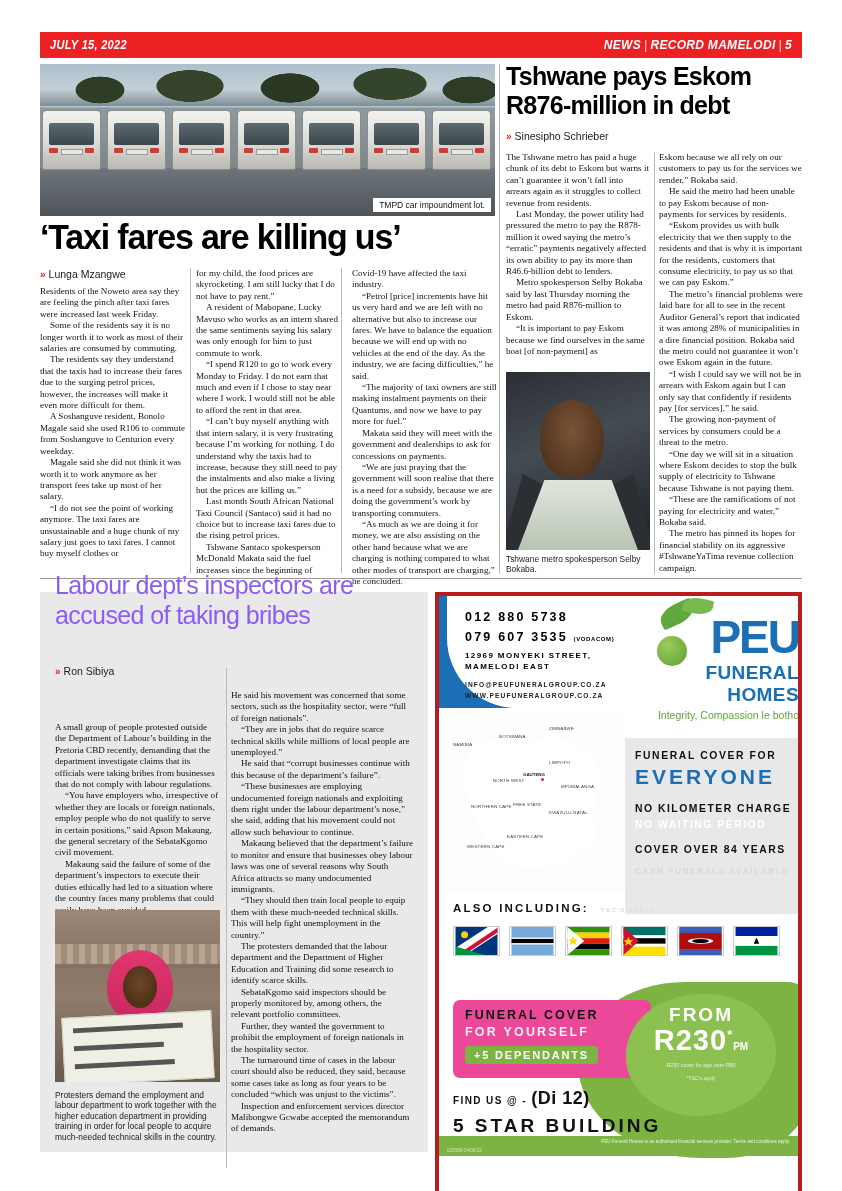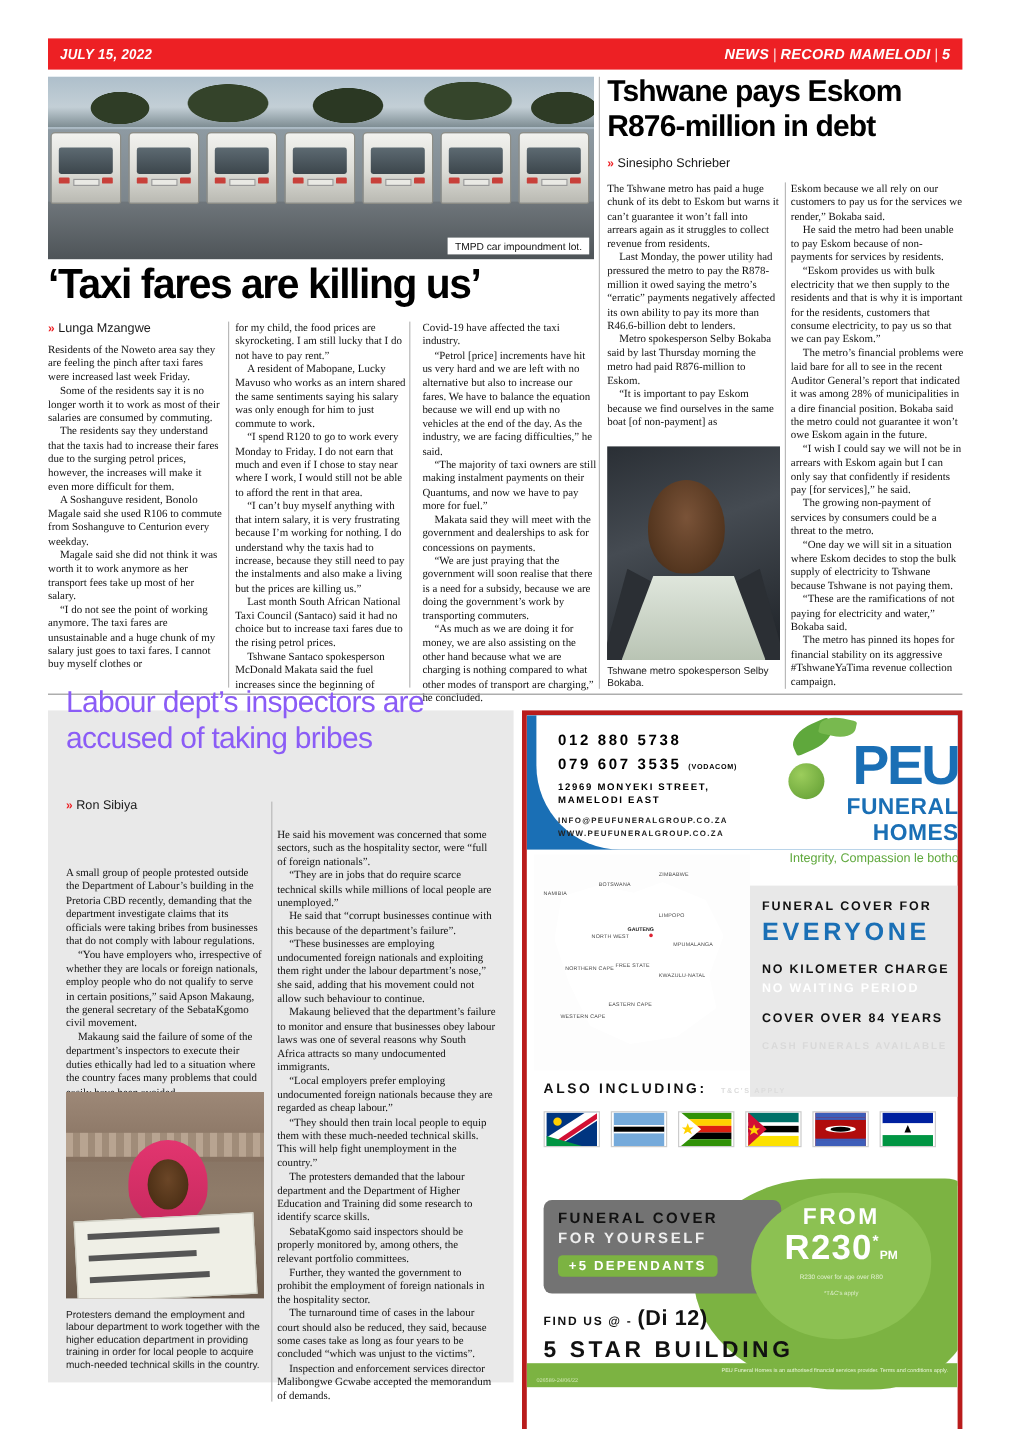--- a/index.html
+++ b/index.html
@@ -300,21 +300,21 @@
     position:absolute; left:0; top:392px; width:100%; height:168px;
     background:#ffffff;
   }
   .ad-bottom .greenblob {
     position:absolute; right:-10px; top:-6px; width:230px; height:176px;
     background:#7cb342;
     border-radius: 52% 10% 40% 60%;
   }
   .ad-fc {
     position:absolute; left:14px; top:12px; width:198px; height:78px;
-    background:#737373; border-radius:7px; padding:8px 0 0 12px;
+    background:#ec4899; border-radius:7px; padding:8px 0 0 12px;
     font-family:"Liberation Sans", sans-serif;
   }
   .ad-fc .a { font-weight:bold; font-size:12.5px; letter-spacing:2px; color:#111; }
   .ad-fc .b { font-weight:bold; font-size:12.5px; letter-spacing:2.2px; color:#eeeeee; margin:3px 0 6px; }
   .ad-fc .c {
     display:inline-block; background:#7cb342; color:#ffffff;
     font-weight:bold; font-size:11px; letter-spacing:1.8px;
     padding:3px 9px; border-radius:4px;
   }
   .ad-find {
@@ -519,21 +519,20 @@
       <p class="first">A small group of people protested outside the Department of Labour’s building in the Pretoria CBD recently, demanding that the department investigate claims that its officials were taking bribes from businesses that do not comply with labour regulations.</p>
       <p>“You have employers who, irrespective of whether they are locals or foreign nationals, employ people who do not qualify to serve in certain positions,” said Apson Makaung, the general secretary of the SebataKgomo civil movement.</p>
       <p>Makaung said the failure of some of the department’s inspectors to execute their duties ethically had led to a situation where the country faces many problems that could easily have been avoided.</p>
     </div>
   <div class="labour-c2 col">
       <p class="first">He said his movement was concerned that some sectors, such as the hospitality sector, were “full of foreign nationals”.</p>
       <p>“They are in jobs that do require scarce technical skills while millions of local people are unemployed.”</p>
       <p>He said that “corrupt businesses continue with this because of the department’s failure”.</p>
       <p>“These businesses are employing undocumented foreign nationals and exploiting them right under the labour department’s nose,” she said, adding that his movement could not allow such behaviour to continue.</p>
       <p>Makaung believed that the department’s failure to monitor and ensure that businesses obey labour laws was one of several reasons why South Africa attracts so many undocumented immigrants.</p>
-      <p>“Local employers prefer employing undocumented foreign nationals because they are regarded as cheap labour.”</p>
       <p>“They should then train local people to equip them with these much-needed technical skills. This will help fight unemployment in the country.”</p>
       <p>The protesters demanded that the labour department and the Department of Higher Education and Training did some research to identify scarce skills.</p>
       <p>SebataKgomo said inspectors should be properly monitored by, among others, the relevant portfolio committees.</p>
       <p>Further, they wanted the government to prohibit the employment of foreign nationals in the hospitality sector.</p>
       <p>The turnaround time of cases in the labour court should also be reduced, they said, because some cases take as long as four years to be concluded “which was unjust to the victims”.</p>
       <p>Inspection and enforcement services director Malibongwe Gcwabe accepted the memorandum of demands.</p>
     </div>
 
   <div class="protest-photo">
     <div class="wall"></div>

